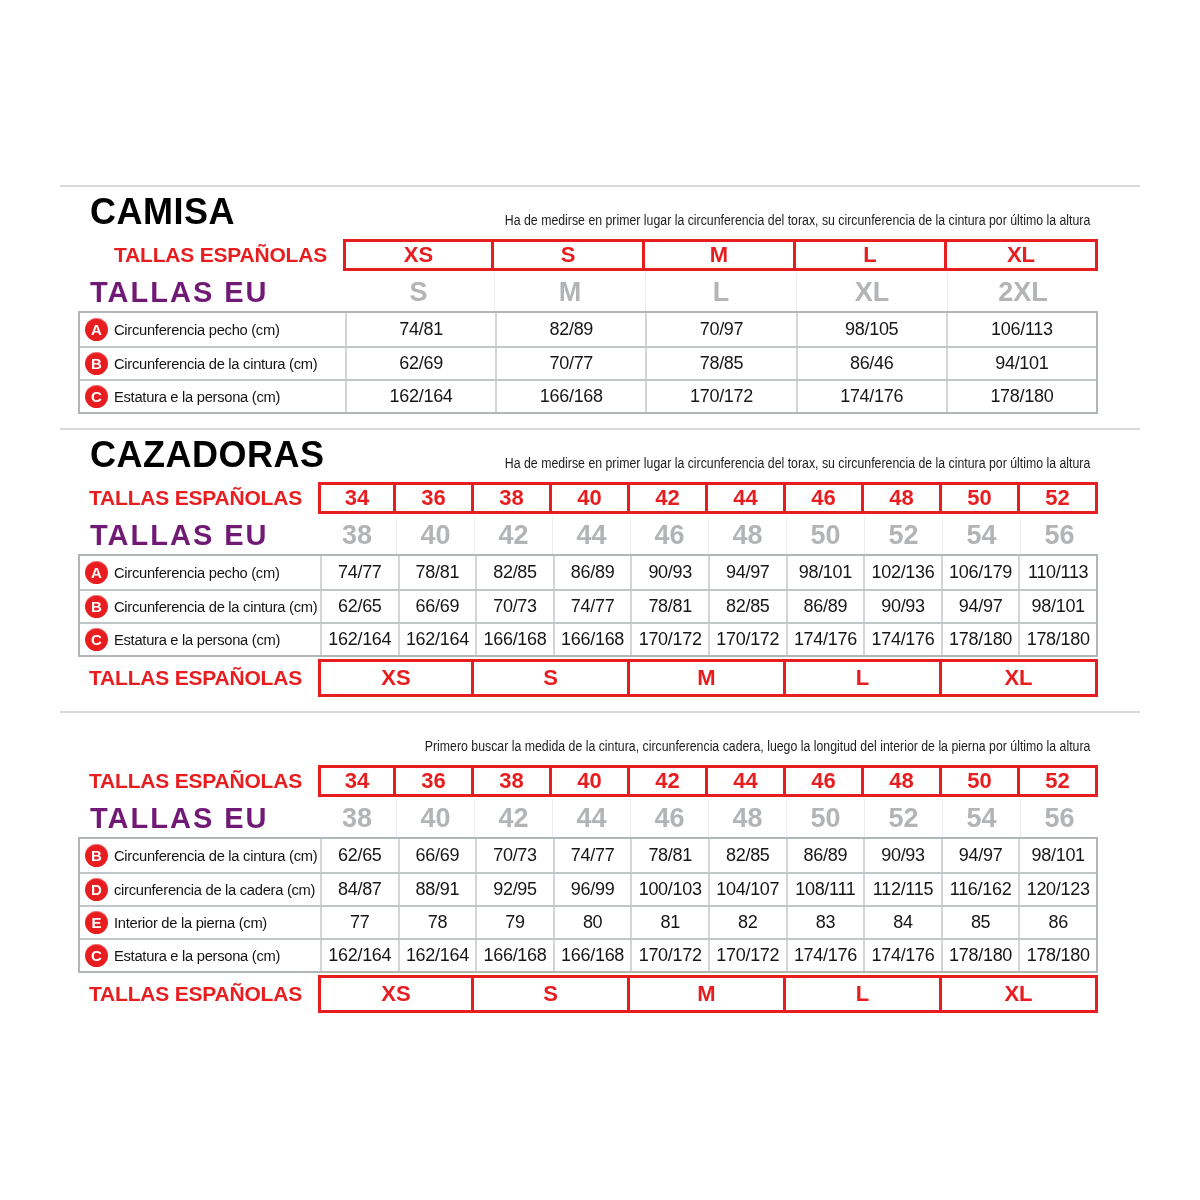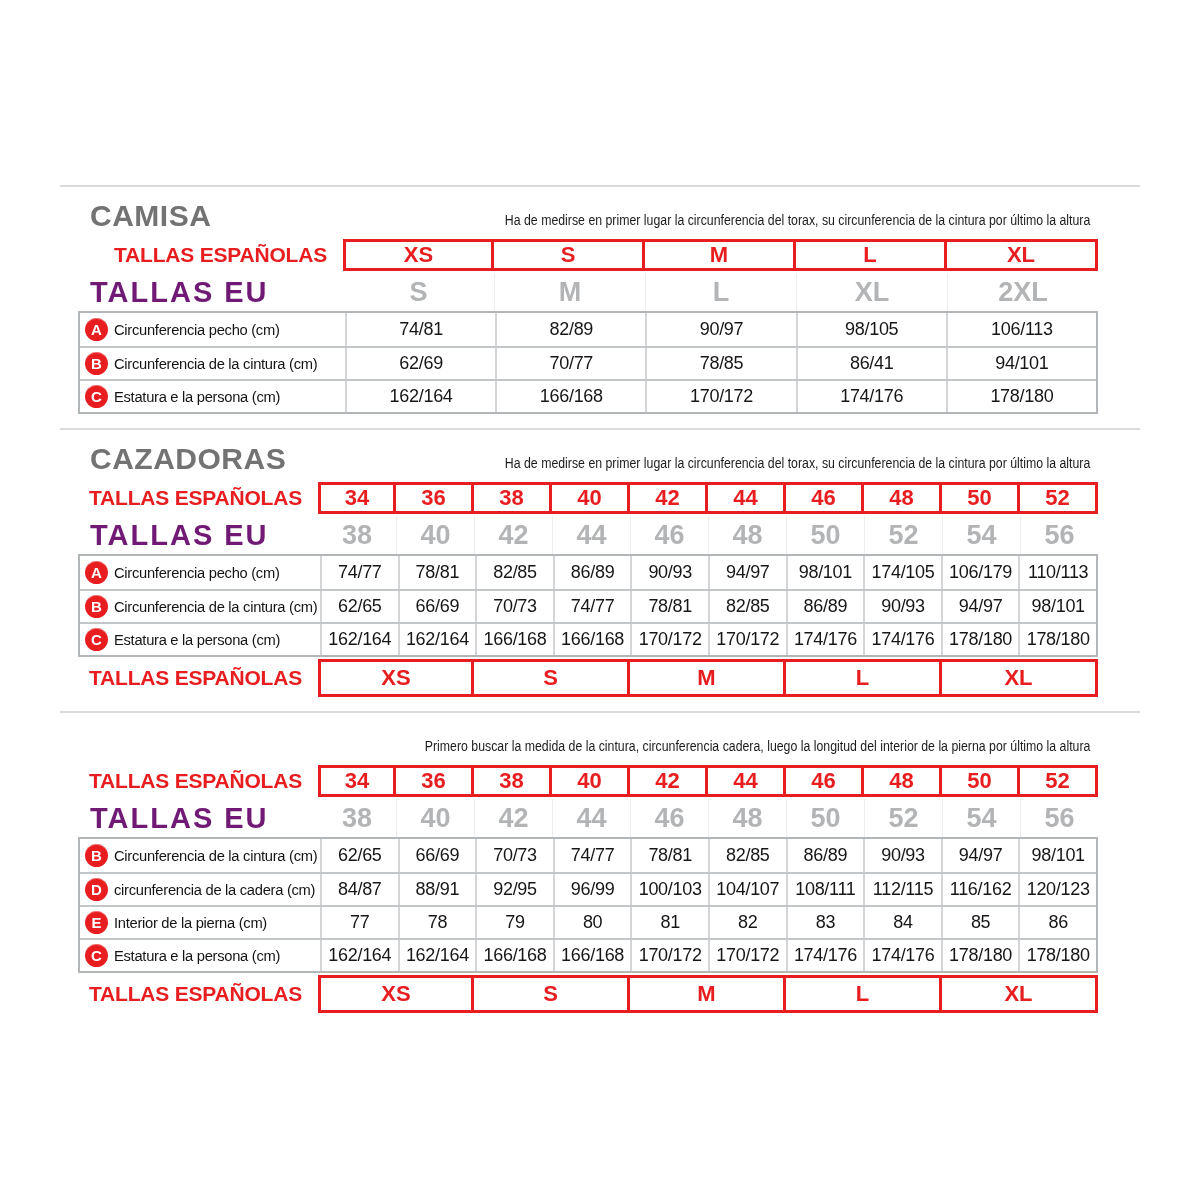--- a/index.html
+++ b/index.html
@@ -7,22 +7,22 @@
   body { font-family: "Liberation Sans", sans-serif; }
   .page { padding: 185px 60px 0 60px; }
 
   section.size-section { margin-bottom: 14px; }
   section.sec2 { }
 
   .divider { border-top: 2px solid #dadada; margin-bottom: 12px; }
   .sec-inner { margin-left: 18px; margin-right: 42px; }
 
   .sec-head { position: relative; height: 36px; margin-bottom: 4px; }
-  .sec-title { position: absolute; left: 12px; bottom: 2px; font-size: 30px; font-weight: bold;
-               color: #737373; letter-spacing: 0.5px; white-space: nowrap; }
+  .sec-title { position: absolute; left: 12px; bottom: 2px; font-size: 36px; font-weight: bold;
+               color: #000000; letter-spacing: 0.5px; white-space: nowrap; }
   .sec-note  { position: absolute; right: 8px; bottom: 7px; font-size: 14px; color: #1c1c1c;
                white-space: nowrap; transform: scaleX(0.88); transform-origin: right bottom; }
 
   
   .grid-row { display: grid; }
   section.cols5  .grid-row { grid-template-columns: 265px repeat(5, 1fr); }
   section.cols10 .grid-row { grid-template-columns: 240px repeat(10, 1fr); }
   .fillcells { display: contents; }
 
   
@@ -83,33 +83,33 @@
         <div class="fillcells"><div class="eu-cell">S</div><div class="eu-cell">M</div><div class="eu-cell">L</div><div class="eu-cell">XL</div><div class="eu-cell">2XL</div></div>
       </div>
       <div class="data-table">
           <div class="grid-row trow">
             <div class="tlabel">
               <div class="circle">A</div>
               <div class="ltext">Circunferencia pecho (cm)</div>
             </div>
             <div class="tcell">74/81</div>
             <div class="tcell">82/89</div>
-            <div class="tcell">90/97</div>
+            <div class="tcell">70/97</div>
             <div class="tcell">98/105</div>
             <div class="tcell">106/113</div>
           </div>
           <div class="grid-row trow">
             <div class="tlabel">
               <div class="circle">B</div>
               <div class="ltext">Circunferencia de la cintura (cm)</div>
             </div>
             <div class="tcell">62/69</div>
             <div class="tcell">70/77</div>
             <div class="tcell">78/85</div>
-            <div class="tcell">86/41</div>
+            <div class="tcell">86/46</div>
             <div class="tcell">94/101</div>
           </div>
           <div class="grid-row trow">
             <div class="tlabel">
               <div class="circle">C</div>
               <div class="ltext">Estatura e la persona (cm)</div>
             </div>
             <div class="tcell">162/164</div>
             <div class="tcell">166/168</div>
             <div class="tcell">170/172</div>
@@ -141,21 +141,21 @@
               <div class="circle">A</div>
               <div class="ltext">Circunferencia pecho (cm)</div>
             </div>
             <div class="tcell">74/77</div>
             <div class="tcell">78/81</div>
             <div class="tcell">82/85</div>
             <div class="tcell">86/89</div>
             <div class="tcell">90/93</div>
             <div class="tcell">94/97</div>
             <div class="tcell">98/101</div>
-            <div class="tcell">174/105</div>
+            <div class="tcell">102/136</div>
             <div class="tcell">106/179</div>
             <div class="tcell">110/113</div>
           </div>
           <div class="grid-row trow">
             <div class="tlabel">
               <div class="circle">B</div>
               <div class="ltext">Circunferencia de la cintura (cm)</div>
             </div>
             <div class="tcell">62/65</div>
             <div class="tcell">66/69</div>

